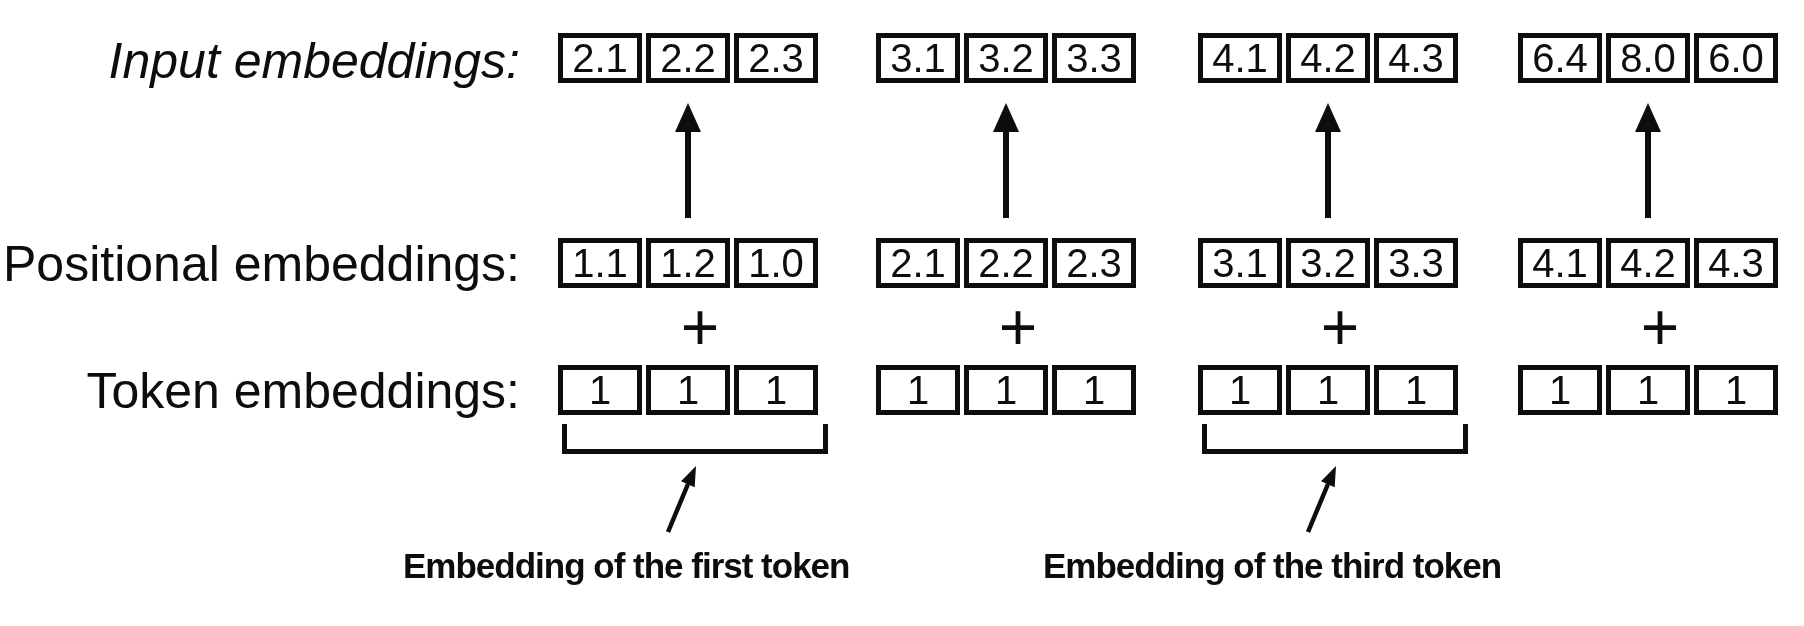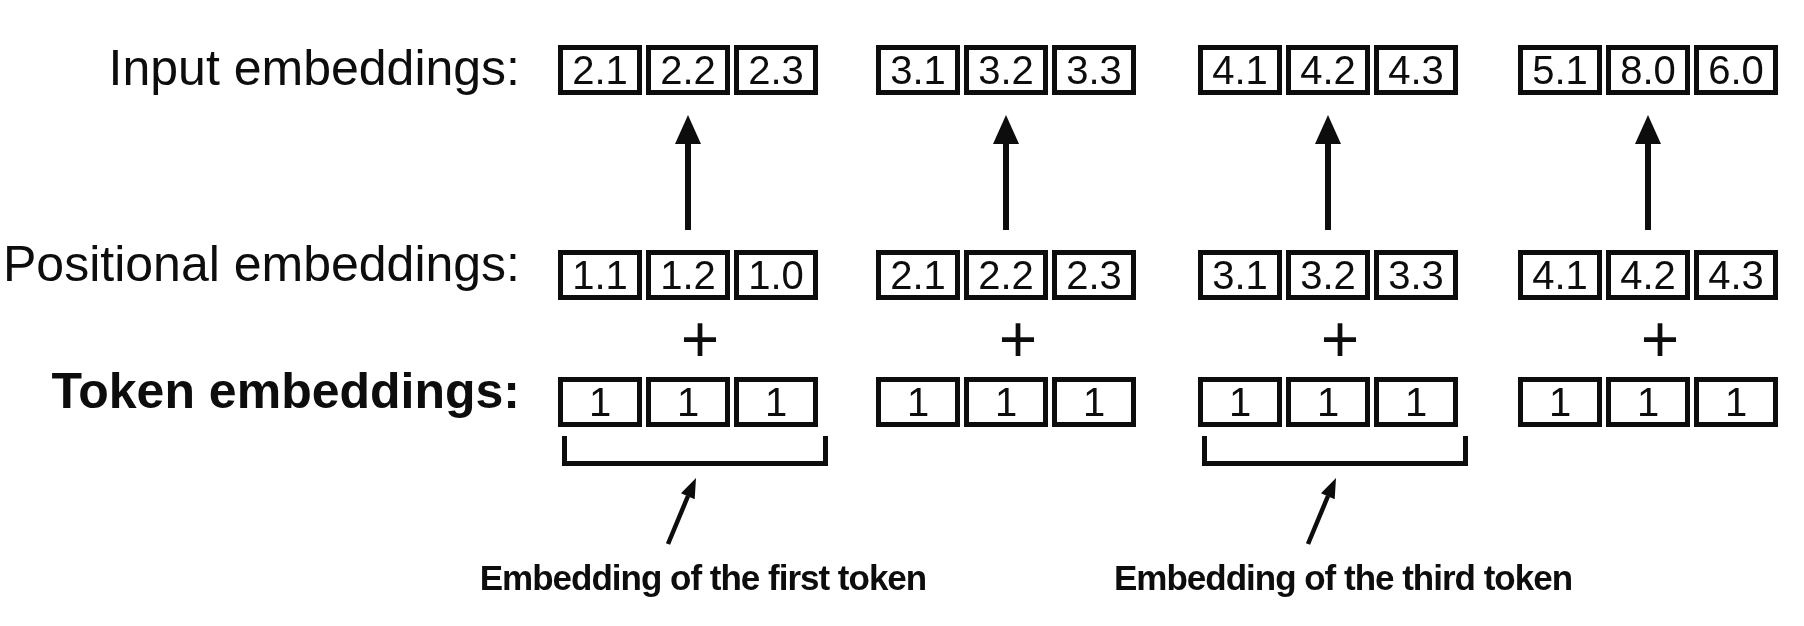--- a/index.html
+++ b/index.html
@@ -15,27 +15,27 @@
   .row-label {
     position: absolute;
     left: 0;
     width: 520px;
     text-align: right;
     font-size: 50px;
     line-height: 50px;
     white-space: nowrap;
     color: #0d0d0d;
   }
-  .row-label.input-label      { top: 43px; }
+  .row-label.input-label      { top: 36px; font-style: italic; }
   .row-label.positional-label { top: 239px; }
-  .row-label.token-label      { top: 366px; font-weight: bold; }
+  .row-label.token-label      { top: 366px; }
 
   .group {
     position: absolute;
-    top: 12px;
+    top: 0;
     width: 260px;
     height: 514px;
   }
   .g0 { left: 558px; }
   .g1 { left: 876px; }
   .g2 { left: 1198px; }
   .g3 { left: 1518px; }
 
   .vec-row {
     position: absolute;
@@ -92,21 +92,20 @@
   .diag-arrow {
     position: absolute;
     left: 98px;
     top: 458px;
   }
   .annotation {
     position: absolute;
     left: -155px;
     top: 544px;
     width: 600px;
-    text-align: center;
     font-size: 35px;
     line-height: 44px;
     font-weight: 700;
     letter-spacing: -1px;
     white-space: nowrap;
     color: #0d0d0d;
   }
 </style>
 </head>
 <body>
@@ -193,21 +192,21 @@
     <div class="bracket"></div>
     <svg class="diag-arrow" width="64" height="80" viewBox="0 0 64 80">
       <line x1="12" y1="74" x2="32" y2="26" stroke="#0d0d0d" stroke-width="4.5"></line>
       <polygon points="40,8 38.7,29.3 25,23.2" fill="#0d0d0d"></polygon>
     </svg>
     <div class="annotation">Embedding of the third token</div>
   </div>
 
   <div class="group g3">
     <div class="vec-row input-row">
-      <div class="cell">5.1</div>
+      <div class="cell">6.4</div>
       <div class="cell">8.0</div>
       <div class="cell">6.0</div>
     </div>
     <svg class="up-arrow" width="48" height="120" viewBox="0 0 48 120">
       <line x1="24" y1="118" x2="24" y2="28" stroke="#0d0d0d" stroke-width="6"></line>
       <polygon points="24,3 11,32 37,32" fill="#0d0d0d"></polygon>
     </svg>
     <div class="vec-row positional-row">
       <div class="cell">4.1</div>
       <div class="cell">4.2</div>

